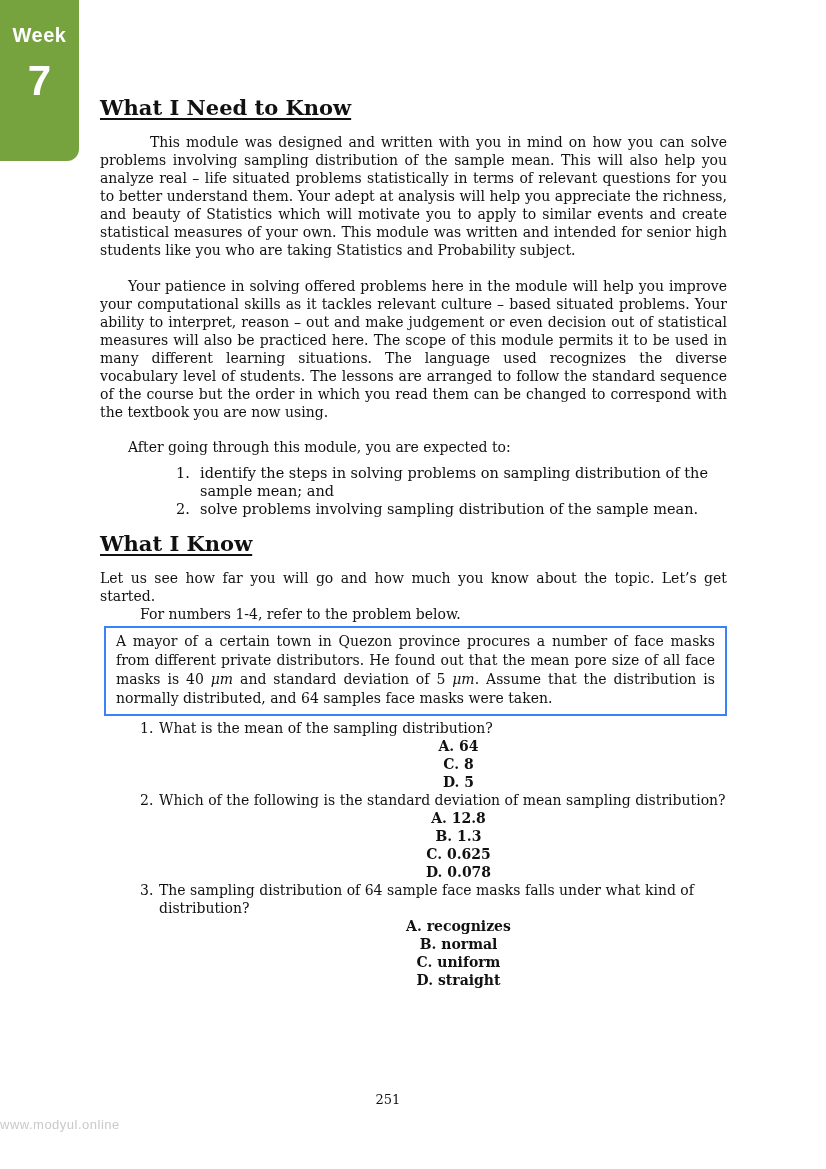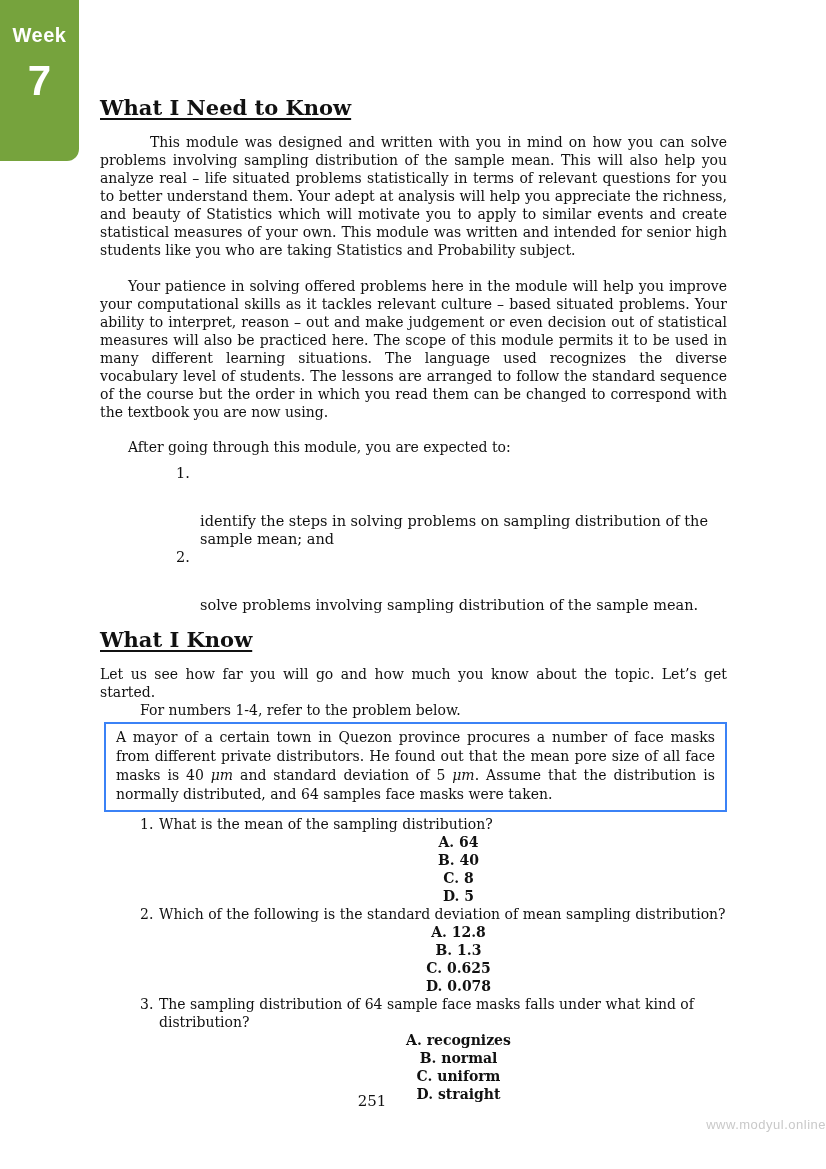--- a/index.html
+++ b/index.html
@@ -45,21 +45,21 @@
   }
   .title-know { margin-top: 10px; }
 
   .p-indent-lg { text-indent: 50px; margin: 0 0 18px 0; }
   .p-indent-sm { text-indent: 28px; margin: 0 0 17px 0; }
   .expect-intro { text-indent: 28px; margin: 0 0 8px 0; }
 
   .objectives { margin: 0 0 12px 0; }
   .objective { display: flex; margin-left: 76px; font-size: 14.5px; text-align: left; }
   .obj-num { flex: 0 0 24px; }
-  .obj-text { flex: 1; margin-top: 48px; }
+  .obj-text { flex: 1; }
 
   .intro-p { margin: 0; }
   .directions-p { margin: 0; }
   .italic { font-style: italic; }
   .refer-note { text-indent: 40px; margin: 0 0 3px 0; text-align: left; }
 
   .problem-box {
     border: 2px solid #3b82f6;
     padding: 4px 10px 6px 10px;
     margin: 2px 0 3px 4px;
@@ -67,26 +67,26 @@
     text-align: justify;
   }
 
   .question-line { display: flex; margin-left: 40px; text-align: left; }
   .q-num { flex: 0 0 19px; }
   .q-text { flex: 1; }
   .choices { margin-left: 90px; text-align: center; font-weight: bold; }
   .choice { line-height: 18px; }
 
   .page-number {
-    position: absolute; top: 1092px; left: 0; width: 744px;
-    text-align: center; font-size: 15px; color: #111111;
+    position: absolute; top: 1092px; left: 16px; width: 744px;
+    text-align: center; font-size: 13px; color: #111111;
   }
   .watermark {
     position: absolute; top: 1117px; left: 0; width: 826px;
-    text-align: right; font-size: 13px; color: #c9c9c9;
+    text-align: left; font-size: 13px; color: #c9c9c9;
     font-family: "Liberation Sans", sans-serif;
     letter-spacing: 0.5px;
   }
 </style>
 </head>
 <body>
 
 <div class="page">
 
   <div class="week-badge" style="background: rgb(118, 163, 61);">
@@ -124,21 +124,20 @@
 
     <div class="problem-box"><span>A mayor of a certain town in Quezon province procures a number of face masks from different private distributors. He found out that the mean pore size of all face masks is 40 </span><span class="italic">μm</span><span> and standard deviation of 5 </span><span class="italic">μm</span><span>. Assume that the distribution is normally distributed, and 64 samples face masks were taken.</span></div>
 
     <div class="question">
       <div class="question-line">
         <span class="q-num">1.</span>
         <span class="q-text">What is the mean of the sampling distribution?</span>
       </div>
       <div class="choices">
         <div class="choice">A. 64</div>
-        <div class="choice">B. 40</div>
         <div class="choice">C. 8</div>
         <div class="choice">D. 5</div>
       </div>
     </div>
 
     <div class="question">
       <div class="question-line">
         <span class="q-num">2.</span>
         <span class="q-text">Which of the following is the standard deviation of mean sampling distribution?</span>
       </div>

